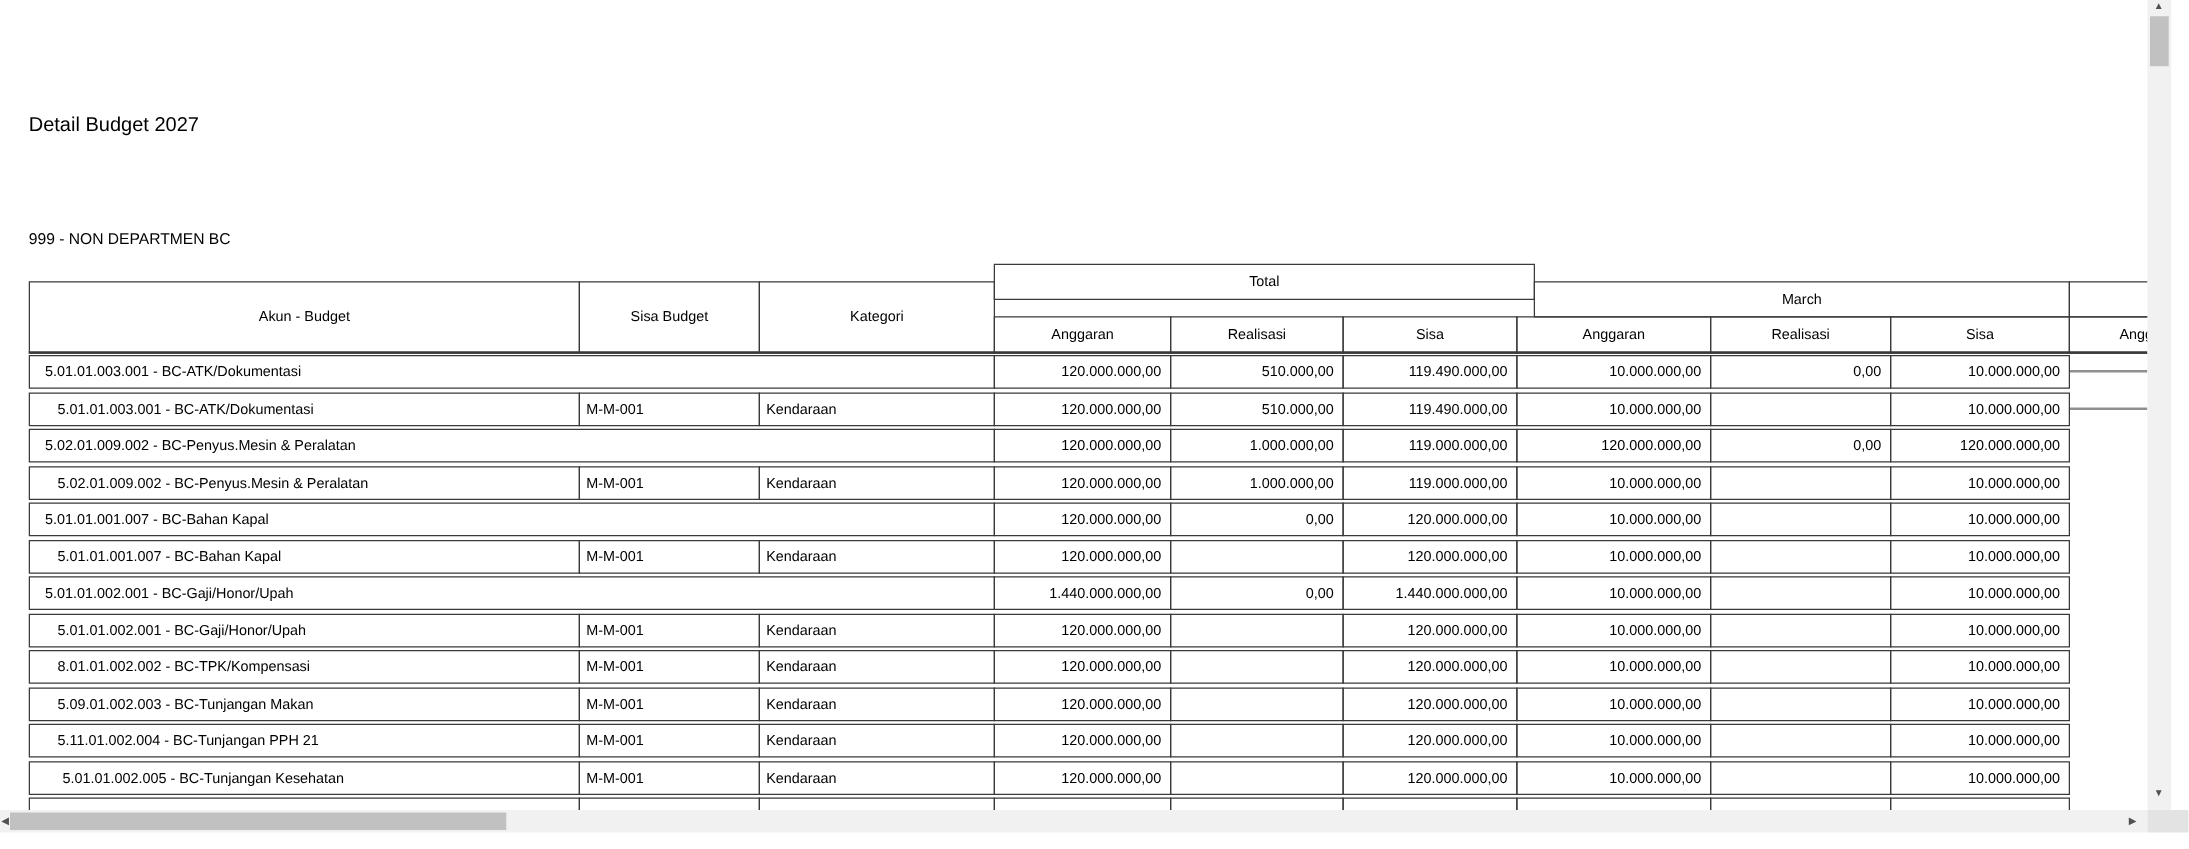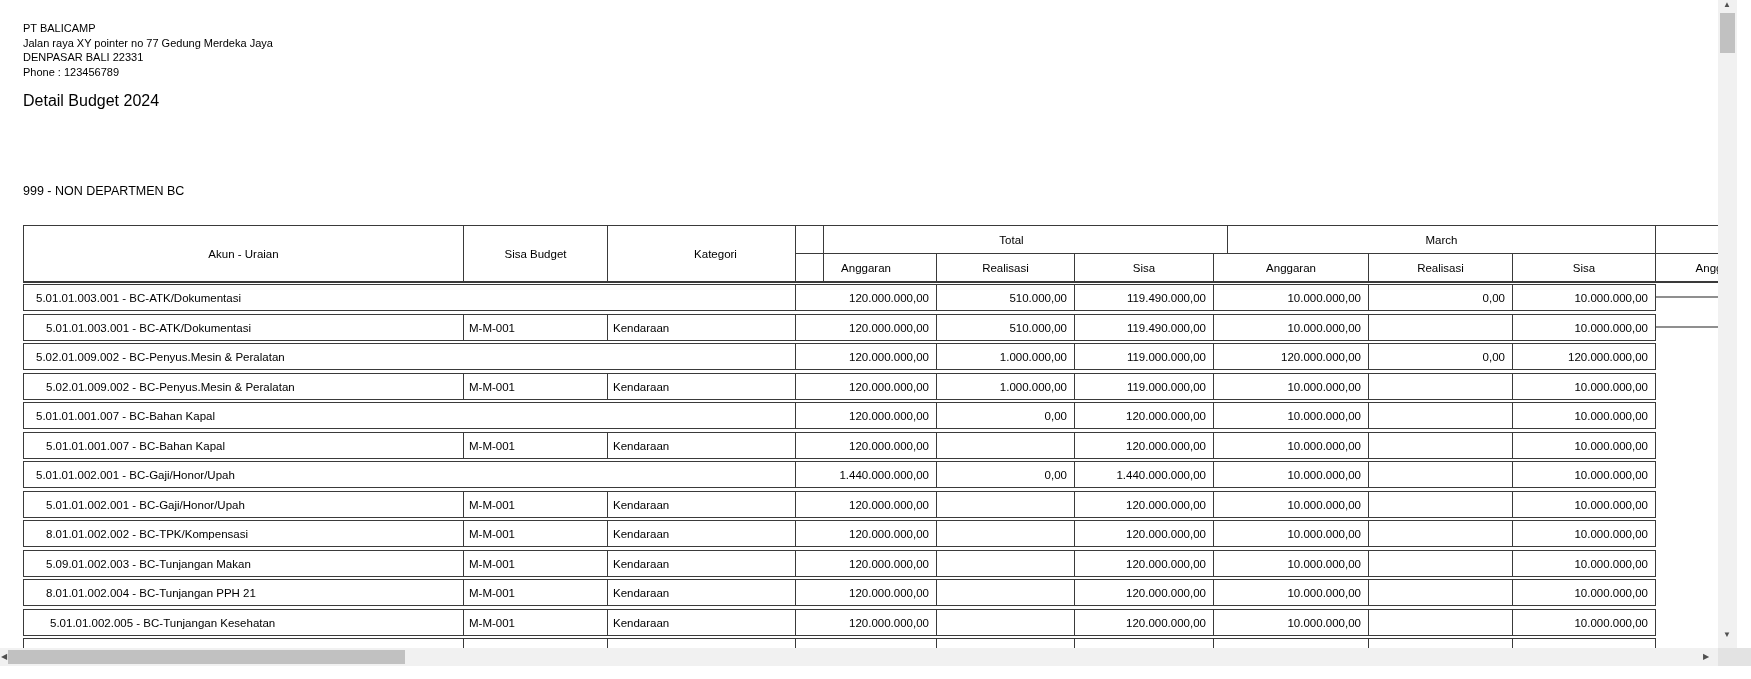--- a/index.html
+++ b/index.html
@@ -28,35 +28,29 @@
   #hleft{left:1px;top:5px;}
   #hright{left:1703px;top:5px;}
   #scorner{position:absolute;left:1718px;top:648px;width:33px;height:18px;background:#e3e3e3;}
 </style>
 </head>
 <body>
 
 <div id="page">
 
   <div id="content">
-    <div id="company">
-      <div>PT BALICAMP</div>
-      <div>Jalan raya XY pointer no 77 Gedung Merdeka Jaya</div>
-      <div>DENPASAR BALI 22331</div>
-      <div>Phone : 123456789</div>
-    </div>
 
-    <div id="report-title">Detail Budget 2024</div>
+    <div id="report-title">Detail Budget 2027</div>
     <div id="section-label">999 - NON DEPARTMEN BC</div>
 
     <div id="budget-table">
-        <div class="cell hdr" style="left: 23px; top: 225px; width: 441px; height: 58px;">Akun - Uraian</div>
+        <div class="cell hdr" style="left: 23px; top: 225px; width: 441px; height: 58px;">Akun - Budget</div>
         <div class="cell hdr" style="left: 463px; top: 225px; width: 145px; height: 58px;">Sisa Budget</div>
-        <div class="cell hdr" style="left: 607px; top: 225px; width: 217px; height: 58px;">Kategori</div>
-        <div class="cell hdr" style="left: 795px; top: 225px; width: 433px; height: 29px;">Total</div>
+        <div class="cell hdr" style="left: 607px; top: 225px; width: 189px; height: 58px;">Kategori</div>
+        <div class="cell hdr" style="left: 795px; top: 211px; width: 433px; height: 29px;">Total</div>
         <div class="cell hdr" style="left: 1227px; top: 225px; width: 429px; height: 29px;">March</div>
         <div class="cell hdr" style="left: 1655px; top: 225px; width: 131px; height: 29px;"></div>
         <div class="cell hdr" style="left: 795px; top: 253px; width: 142px; height: 30px;">Anggaran</div>
         <div class="cell hdr" style="left: 936px; top: 253px; width: 139px; height: 30px;">Realisasi</div>
         <div class="cell hdr" style="left: 1074px; top: 253px; width: 140px; height: 30px;">Sisa</div>
         <div class="cell hdr" style="left: 1213px; top: 253px; width: 156px; height: 30px;">Anggaran</div>
         <div class="cell hdr" style="left: 1368px; top: 253px; width: 145px; height: 30px;">Realisasi</div>
         <div class="cell hdr" style="left: 1512px; top: 253px; width: 144px; height: 30px;">Sisa</div>
         <div class="cell hdr" style="left: 1655px; top: 253px; width: 131px; height: 30px;">Anggaran</div>
         <div class="line" style="left: 23px; top: 281px; width: 1695px; height: 2px; background: rgb(58, 58, 58);"></div>
@@ -137,21 +131,21 @@
         <div class="cell num" style="left: 1512px; top: 520px; width: 144px; height: 27px;">10.000.000,00</div>
         <div class="cell txt" style="left: 23px; top: 550px; width: 441px; height: 27px; padding-left: 22px;">5.09.01.002.003 - BC-Tunjangan Makan</div>
         <div class="cell txt" style="left: 463px; top: 550px; width: 145px; height: 27px; padding-left: 5px;">M-M-001</div>
         <div class="cell txt" style="left: 607px; top: 550px; width: 189px; height: 27px; padding-left: 5px;">Kendaraan</div>
         <div class="cell num" style="left: 795px; top: 550px; width: 142px; height: 27px;">120.000.000,00</div>
         <div class="cell num" style="left: 936px; top: 550px; width: 139px; height: 27px;"></div>
         <div class="cell num" style="left: 1074px; top: 550px; width: 140px; height: 27px;">120.000.000,00</div>
         <div class="cell num" style="left: 1213px; top: 550px; width: 156px; height: 27px;">10.000.000,00</div>
         <div class="cell num" style="left: 1368px; top: 550px; width: 145px; height: 27px;"></div>
         <div class="cell num" style="left: 1512px; top: 550px; width: 144px; height: 27px;">10.000.000,00</div>
-        <div class="cell txt" style="left: 23px; top: 579px; width: 441px; height: 27px; padding-left: 22px;">8.01.01.002.004 - BC-Tunjangan PPH 21</div>
+        <div class="cell txt" style="left: 23px; top: 579px; width: 441px; height: 27px; padding-left: 22px;">5.11.01.002.004 - BC-Tunjangan PPH 21</div>
         <div class="cell txt" style="left: 463px; top: 579px; width: 145px; height: 27px; padding-left: 5px;">M-M-001</div>
         <div class="cell txt" style="left: 607px; top: 579px; width: 189px; height: 27px; padding-left: 5px;">Kendaraan</div>
         <div class="cell num" style="left: 795px; top: 579px; width: 142px; height: 27px;">120.000.000,00</div>
         <div class="cell num" style="left: 936px; top: 579px; width: 139px; height: 27px;"></div>
         <div class="cell num" style="left: 1074px; top: 579px; width: 140px; height: 27px;">120.000.000,00</div>
         <div class="cell num" style="left: 1213px; top: 579px; width: 156px; height: 27px;">10.000.000,00</div>
         <div class="cell num" style="left: 1368px; top: 579px; width: 145px; height: 27px;"></div>
         <div class="cell num" style="left: 1512px; top: 579px; width: 144px; height: 27px;">10.000.000,00</div>
         <div class="cell txt" style="left: 23px; top: 609px; width: 441px; height: 27px; padding-left: 26px;">5.01.01.002.005 - BC-Tunjangan Kesehatan</div>
         <div class="cell txt" style="left: 463px; top: 609px; width: 145px; height: 27px; padding-left: 5px;">M-M-001</div>

